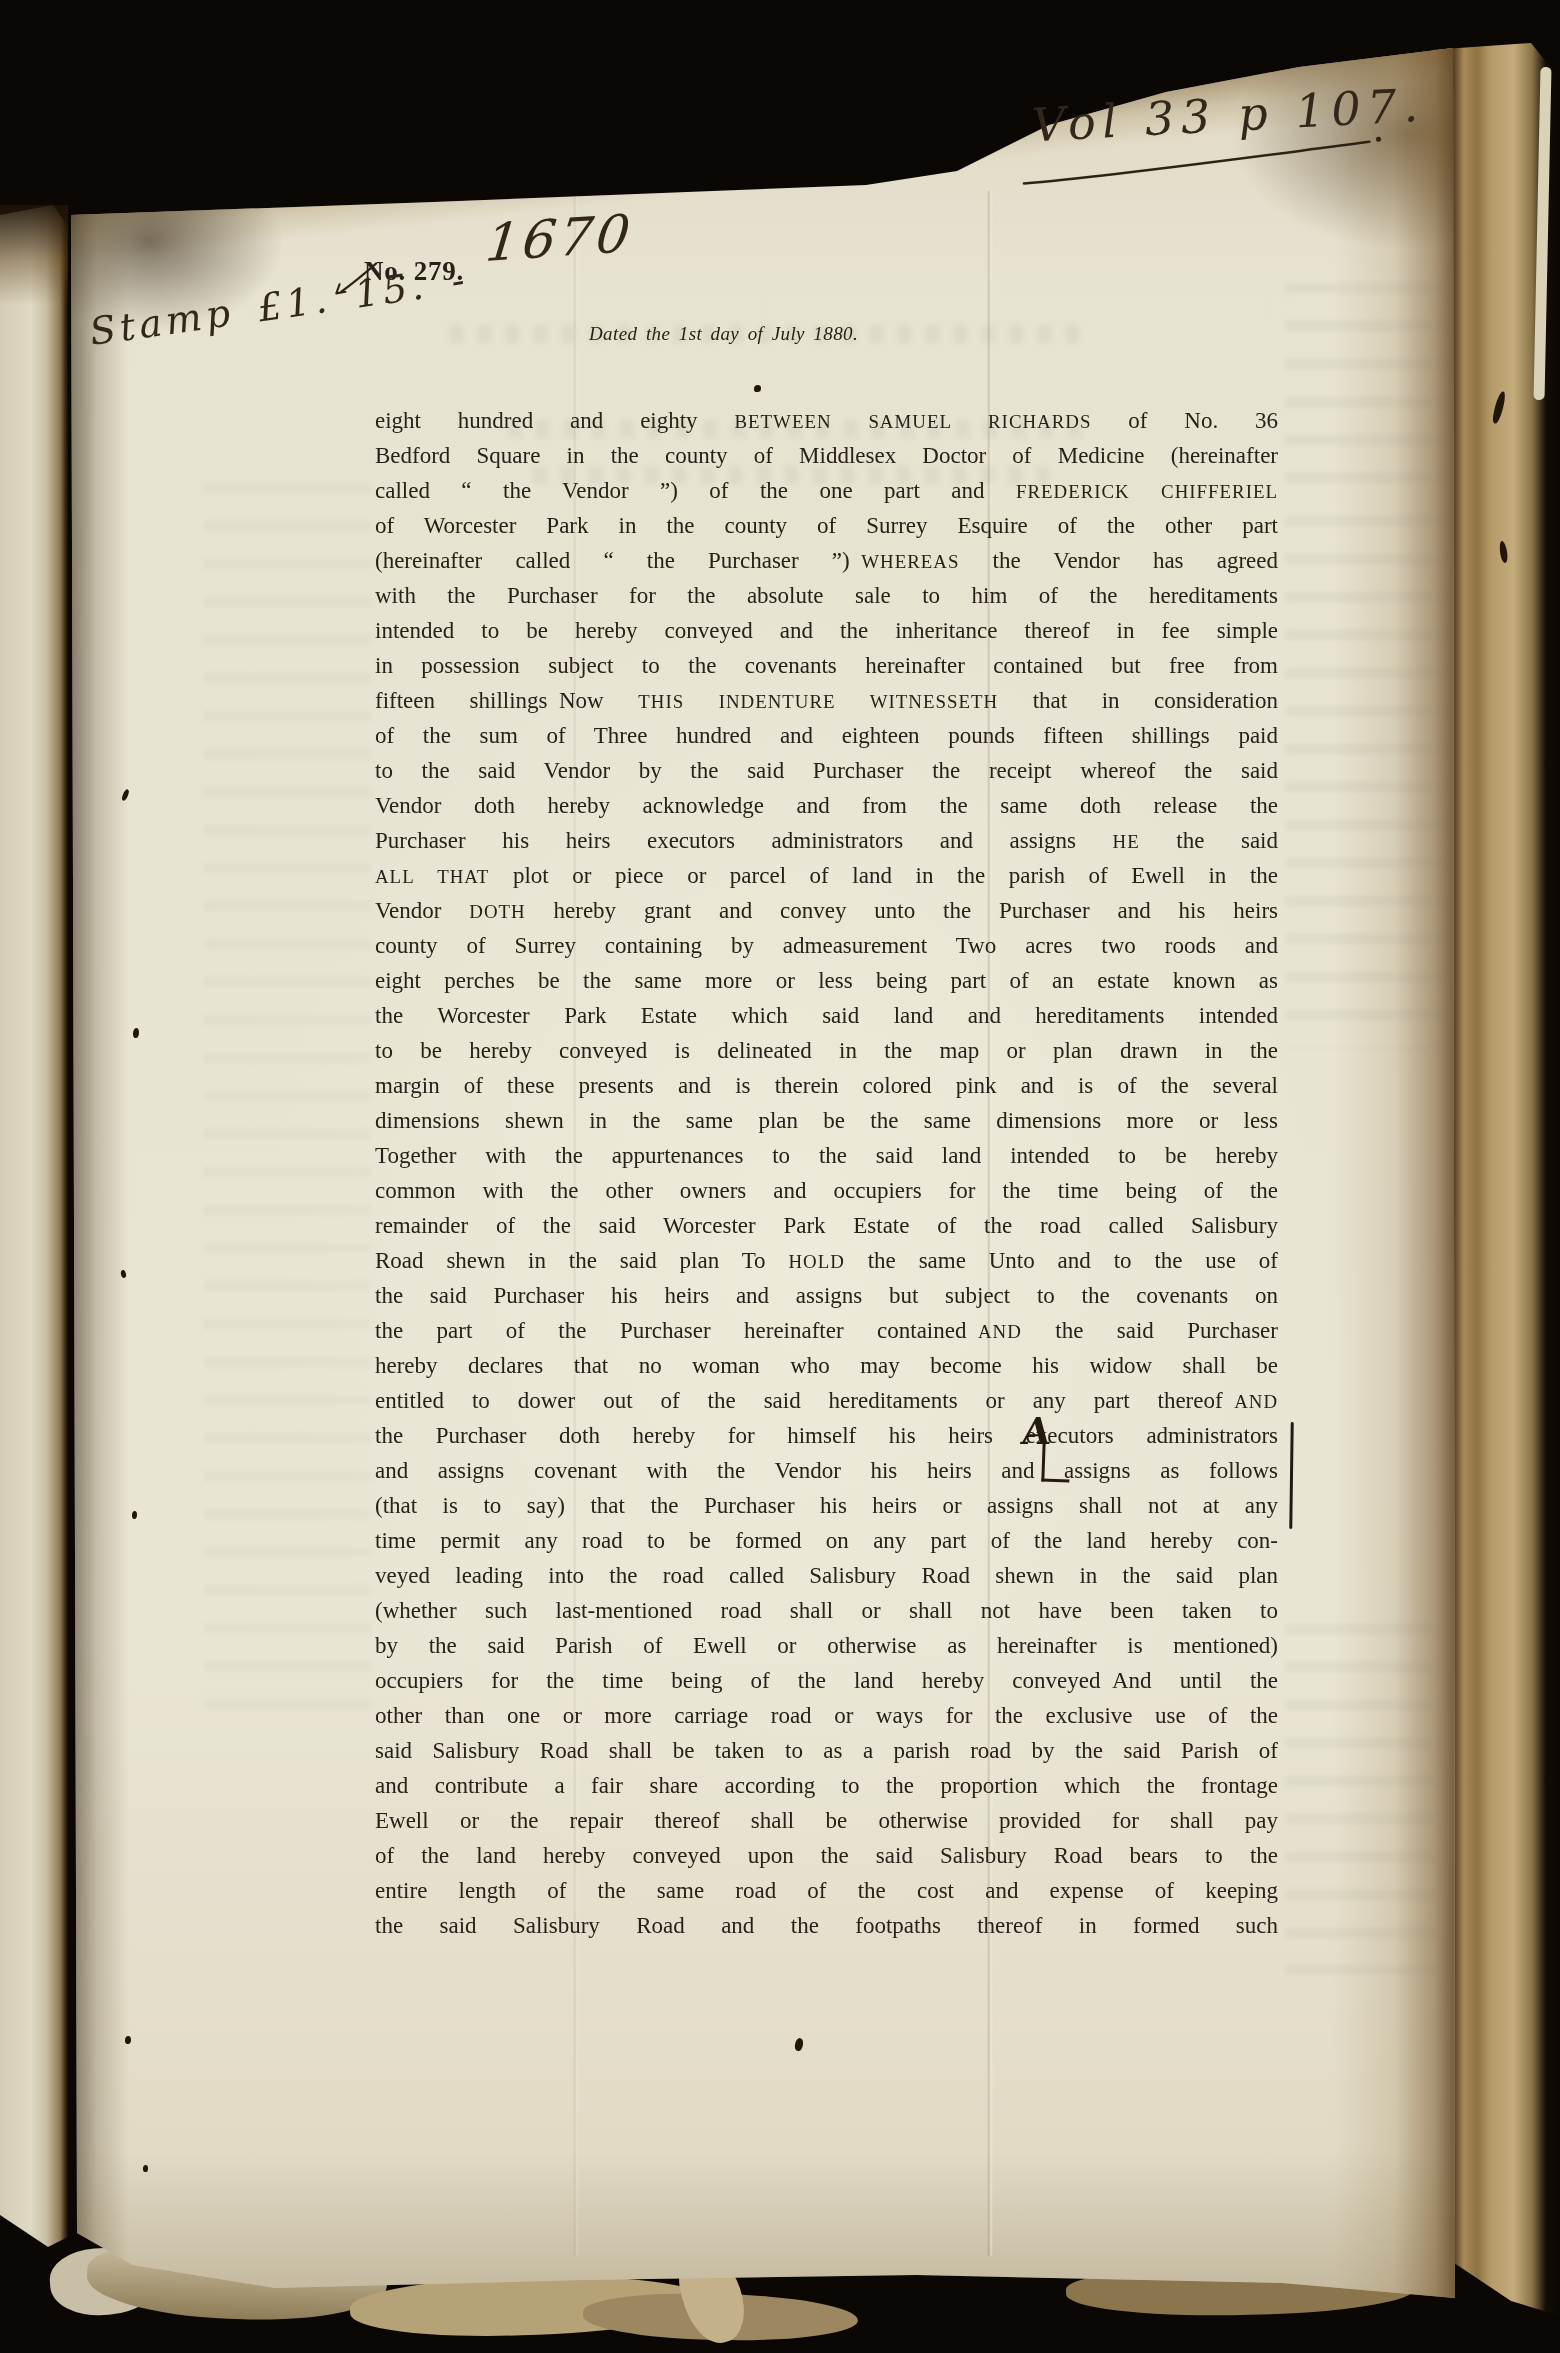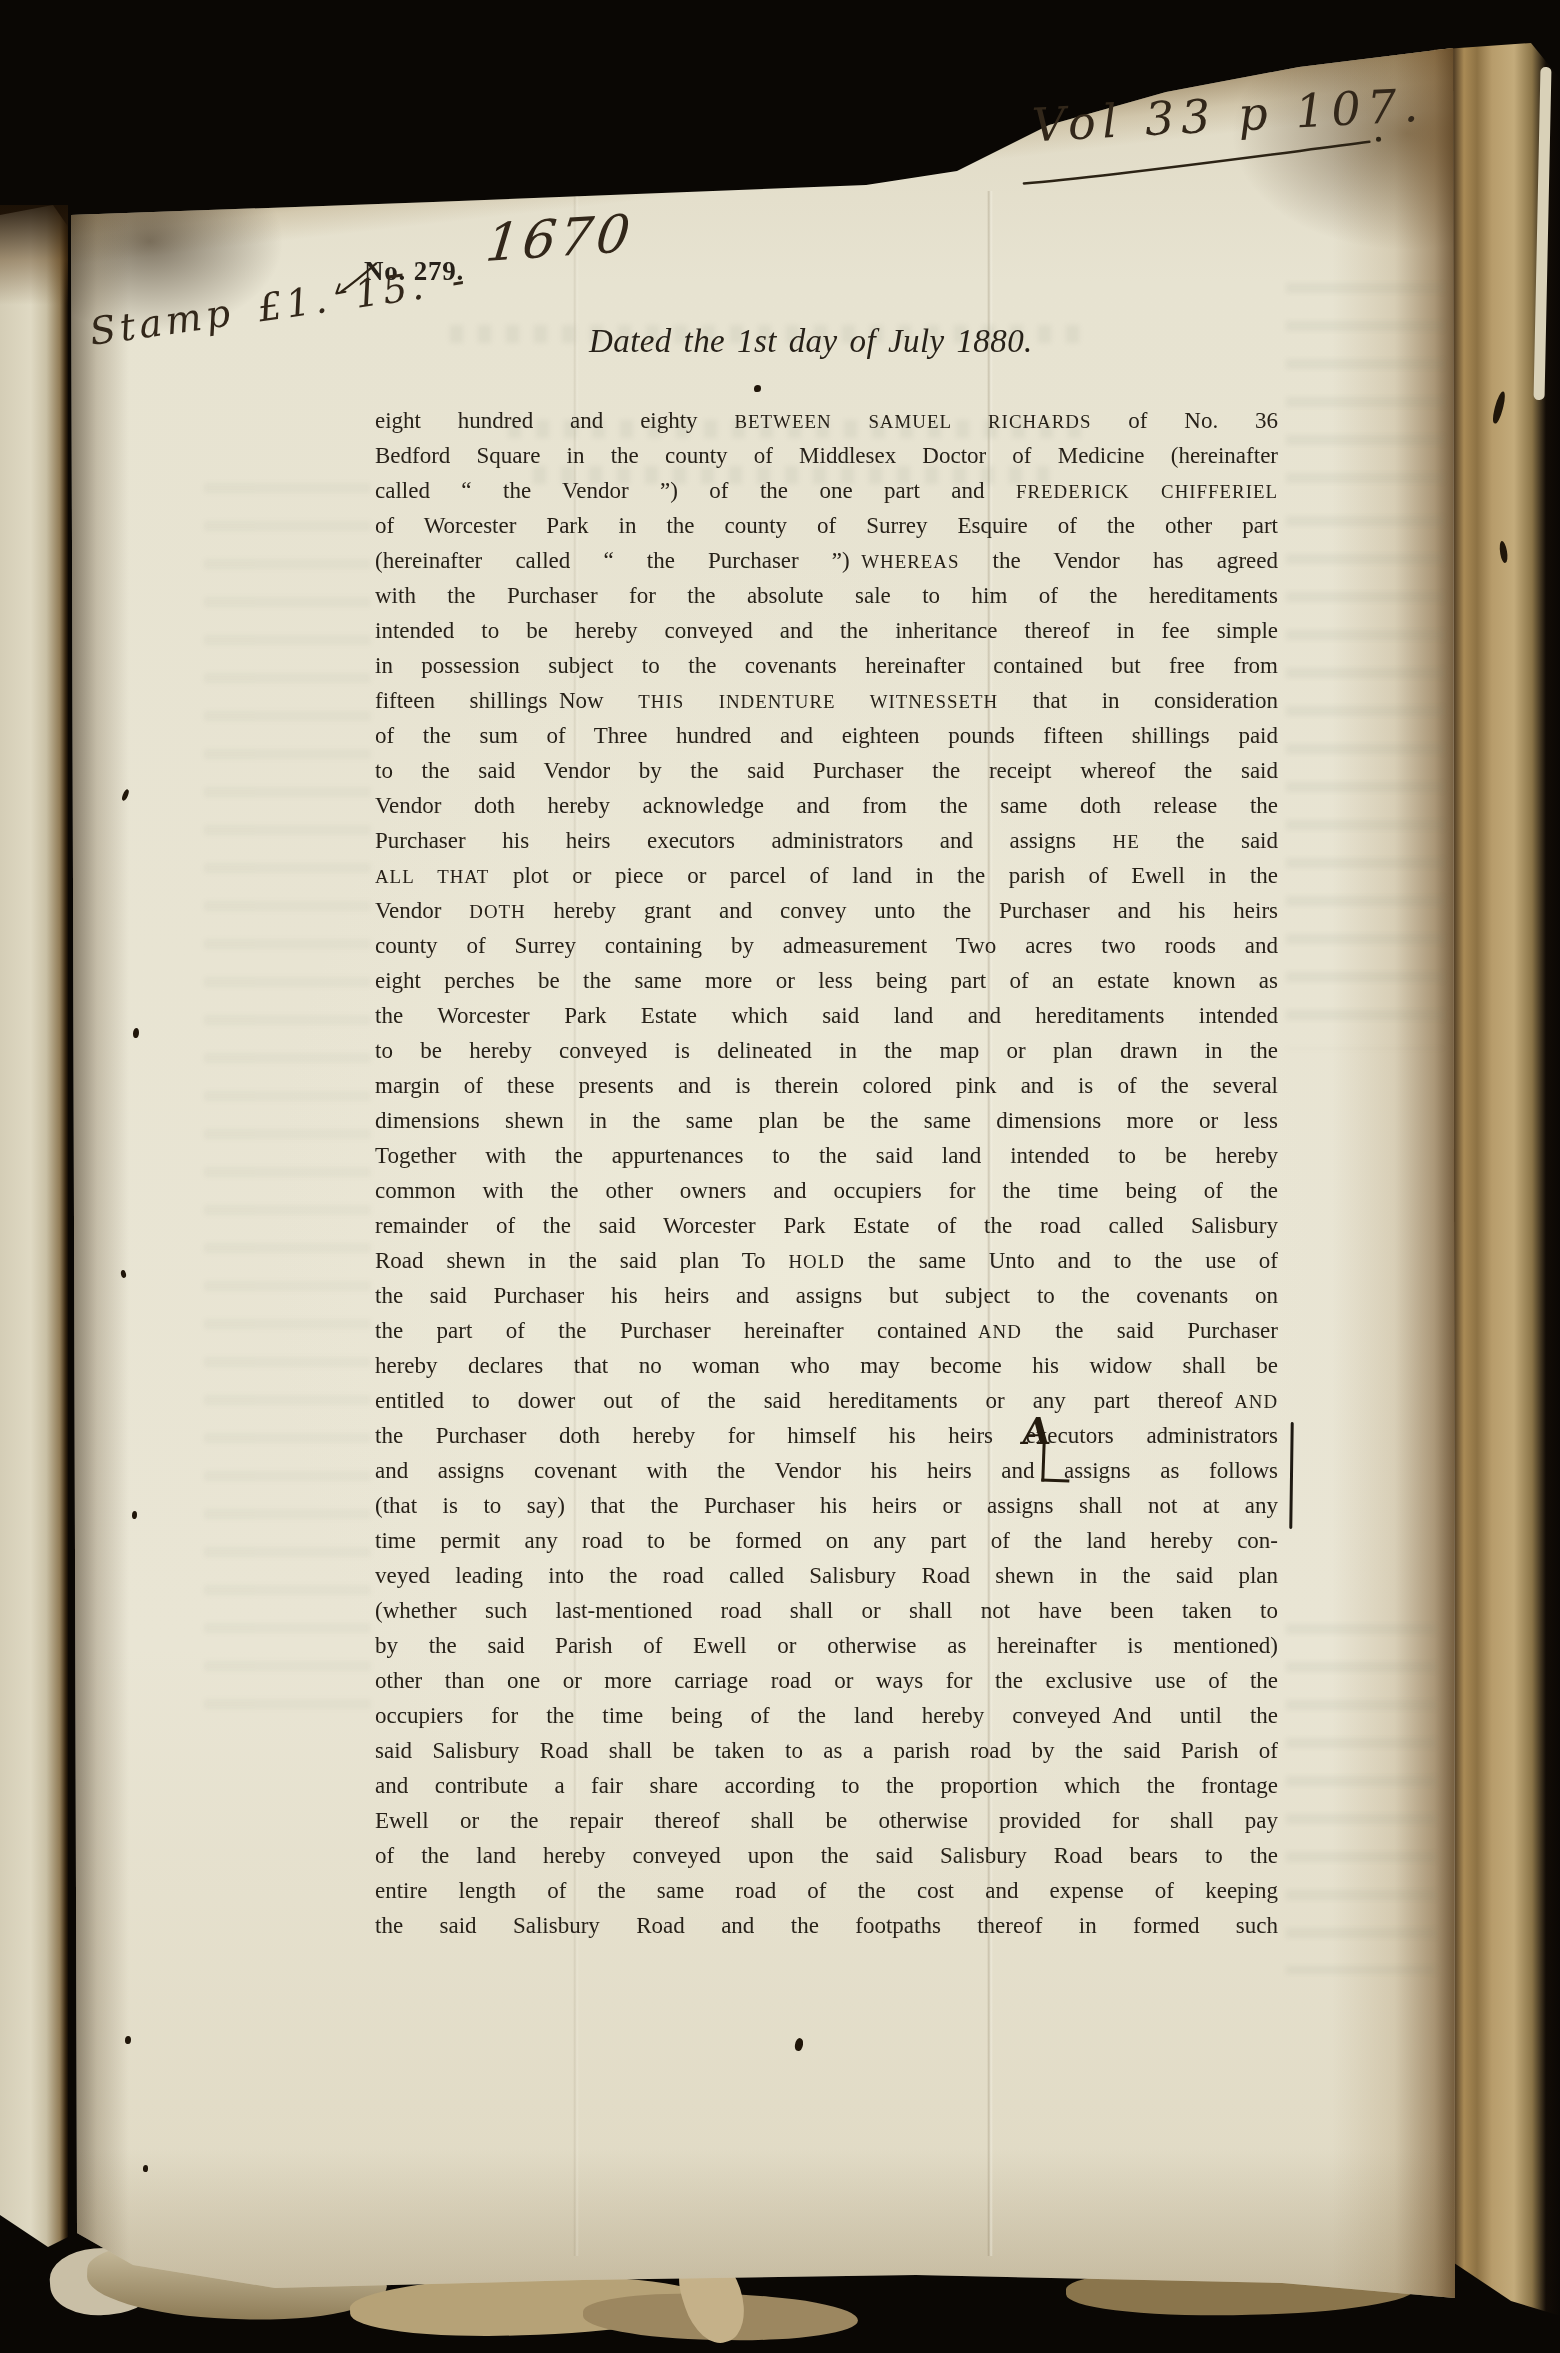--- a/index.html
+++ b/index.html
@@ -40,21 +40,21 @@
     background:linear-gradient(180deg,transparent,rgba(120,95,55,.25) 70%,rgba(95,70,35,.45) 100%);}
   .crease{position:absolute;top:191px;width:5.8px;height:2065px;
     background:linear-gradient(90deg,transparent,rgba(100,85,55,.22) 30%,rgba(245,242,230,.5) 65%,transparent);}
   
   .smudge{position:absolute;filter:blur(2.5px);opacity:.5;
     background:repeating-linear-gradient(90deg,rgba(125,135,115,.2) 0 13.3px,transparent 13.3px 28px);height:18.3px;}
   .smudge.v{background:repeating-linear-gradient(180deg,rgba(120,130,110,.16) 0 10px,transparent 10px 38px);}
   .spk{position:absolute;background:#20160a;border-radius:60% 50% 55% 45%;}
   
   .no-label{position:absolute;left:364px;top:256px;font-weight:bold;font-size:27px;letter-spacing:0.8px;}
-  .date-line{position:absolute;left:589px;top:323px;font-style:italic;font-size:33px;word-spacing:3.3px;letter-spacing:0.4px;}
+  .date-line{position:absolute;left:589px;top:323px;font-style:italic;font-size:19px;word-spacing:3.3px;letter-spacing:0.4px;}
   
   .hand{font-family:"DejaVu Serif",serif;font-style:italic;color:#32271a;}
   .vol-ref{position:absolute;left:1032px;top:88px;font-size:46px;letter-spacing:6.7px;transform:rotate(-3deg);}
   .deed-no{position:absolute;left:487px;top:208px;font-size:52px;letter-spacing:3.3px;transform:skewX(-10deg) rotate(-4deg);}
   .stamp{position:absolute;left:93px;top:310px;font-size:38px;letter-spacing:4.2px;word-spacing:8.3px;
     transform:rotate(-8deg);transform-origin:left bottom;}
   .underline-swash{position:absolute;pointer-events:none;}
   
   .margin-line{position:absolute;left:1290px;top:1422px;width:3.3px;height:107px;background:#1f1a12;border-radius:1.7px;transform:rotate(.8deg);}
   .caret-mark{position:absolute;left:1022px;top:1409px;width:67px;height:75px;color:#241b0e;}
@@ -155,22 +155,22 @@
           <div class="bline">the part of the Purchaser hereinafter contained <span class="caps">AND</span> the said Purchaser</div>
           <div class="bline">hereby declares that no woman who may become his widow shall be</div>
           <div class="bline">entitled to dower out of the said hereditaments or any part thereof <span class="caps">AND</span></div>
           <div class="bline">the Purchaser doth hereby for himself his heirs executors administrators</div>
           <div class="bline">and assigns covenant with the Vendor his heirs and assigns as follows</div>
           <div class="bline">(that is to say) that the Purchaser his heirs or assigns shall not at any</div>
           <div class="bline">time permit any road to be formed on any part of the land hereby con-</div>
           <div class="bline">veyed leading into the road called Salisbury Road shewn in the said plan</div>
           <div class="bline">(whether such last-mentioned road shall or shall not have been taken to</div>
           <div class="bline">by the said Parish of Ewell or otherwise as hereinafter is mentioned)</div>
+          <div class="bline">occupiers for the time being of the land hereby conveyed And until the</div>
           <div class="bline">other than one or more carriage road or ways for the exclusive use of the</div>
-          <div class="bline">occupiers for the time being of the land hereby conveyed And until the</div>
           <div class="bline">said Salisbury Road shall be taken to as a parish road by the said Parish of</div>
           <div class="bline">and contribute a fair share according to the proportion which the frontage</div>
           <div class="bline">Ewell or the repair thereof shall be otherwise provided for shall pay</div>
           <div class="bline">of the land hereby conveyed upon the said Salisbury Road bears to the</div>
           <div class="bline">entire length of the same road of the cost and expense of keeping</div>
           <div class="bline">the said Salisbury Road and the footpaths thereof in formed such</div>
         </div>
     </div>
 
     <div class="margin-line"></div>

